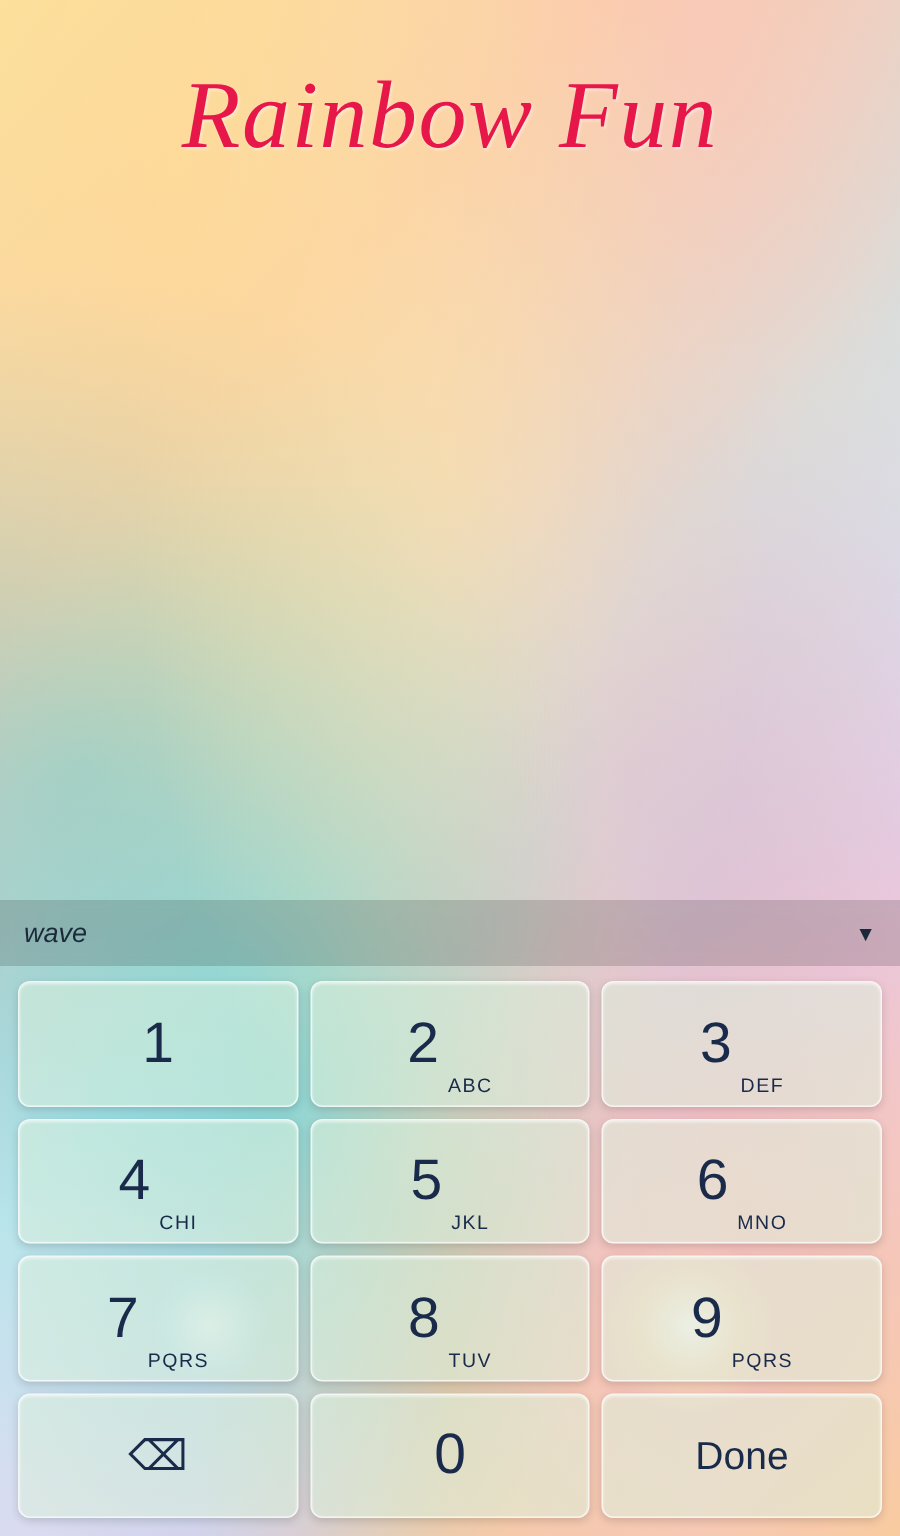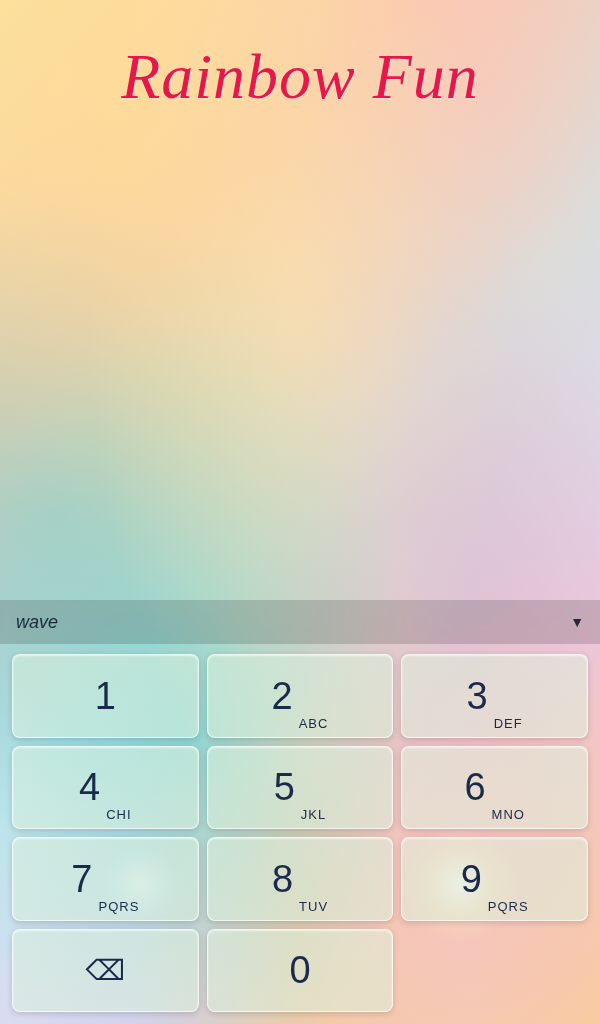--- a/index.html
+++ b/index.html
@@ -202,14 +202,17 @@
     <span class="key-number">9</span>
     <span class="key-letters">PQRS</span>
   </div>
 
   <div class="key-btn">
     <span class="key-backspace-icon">⌫</span>
   </div>
   <div class="key-btn">
     <span class="key-number">0</span>
   </div>
+  <div class="key-btn">
+    <span class="key-done">Done</span>
+  </div>
 
 </div>
 
 </body></html>

